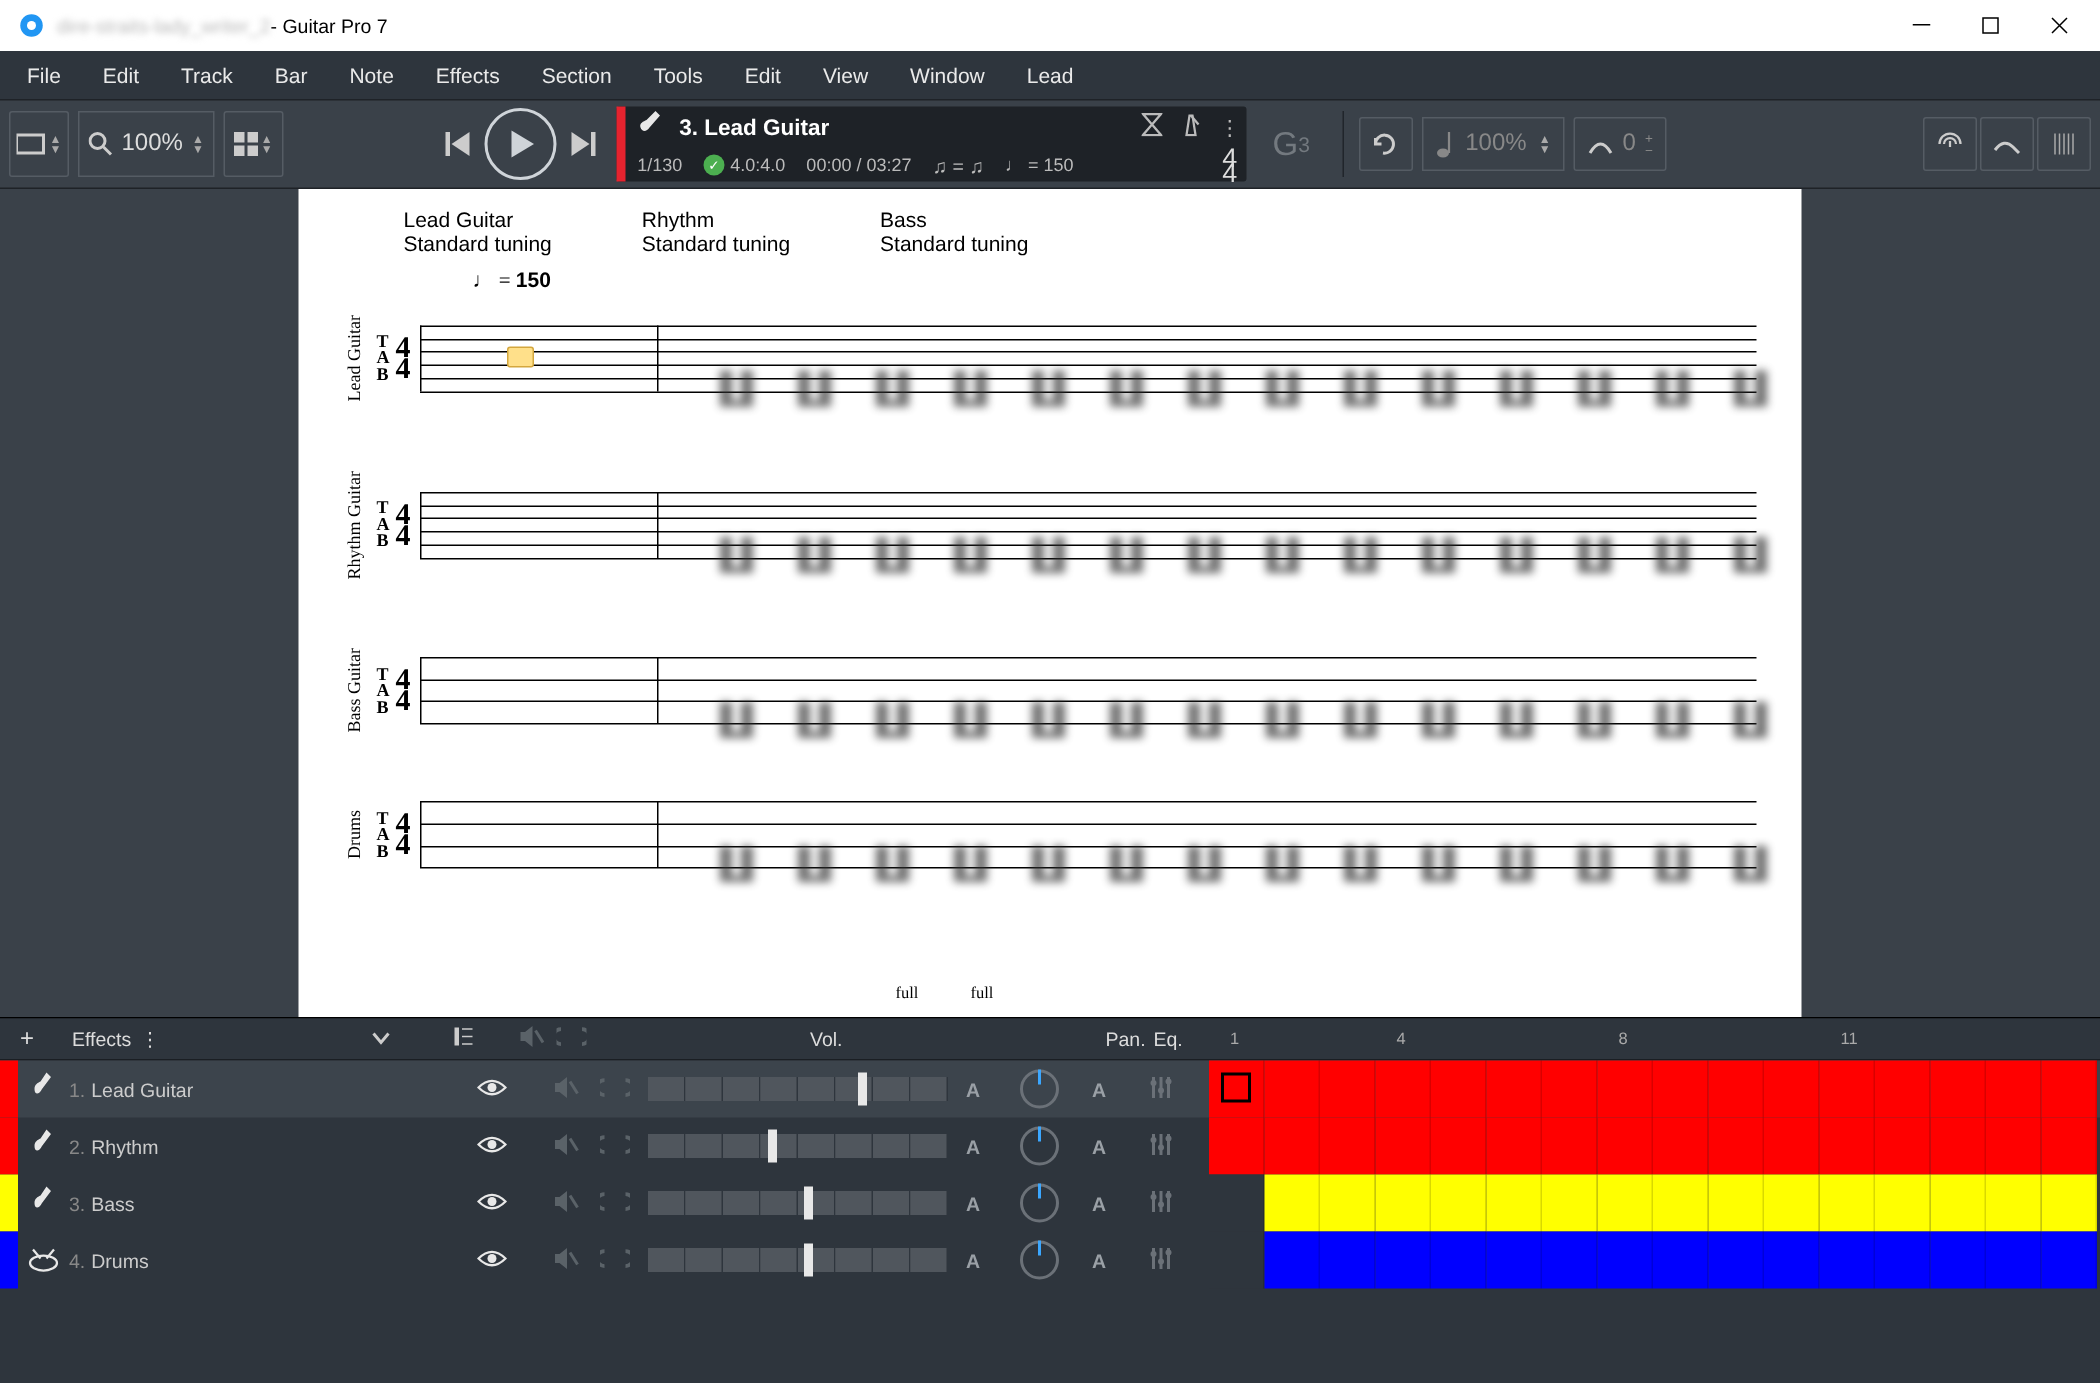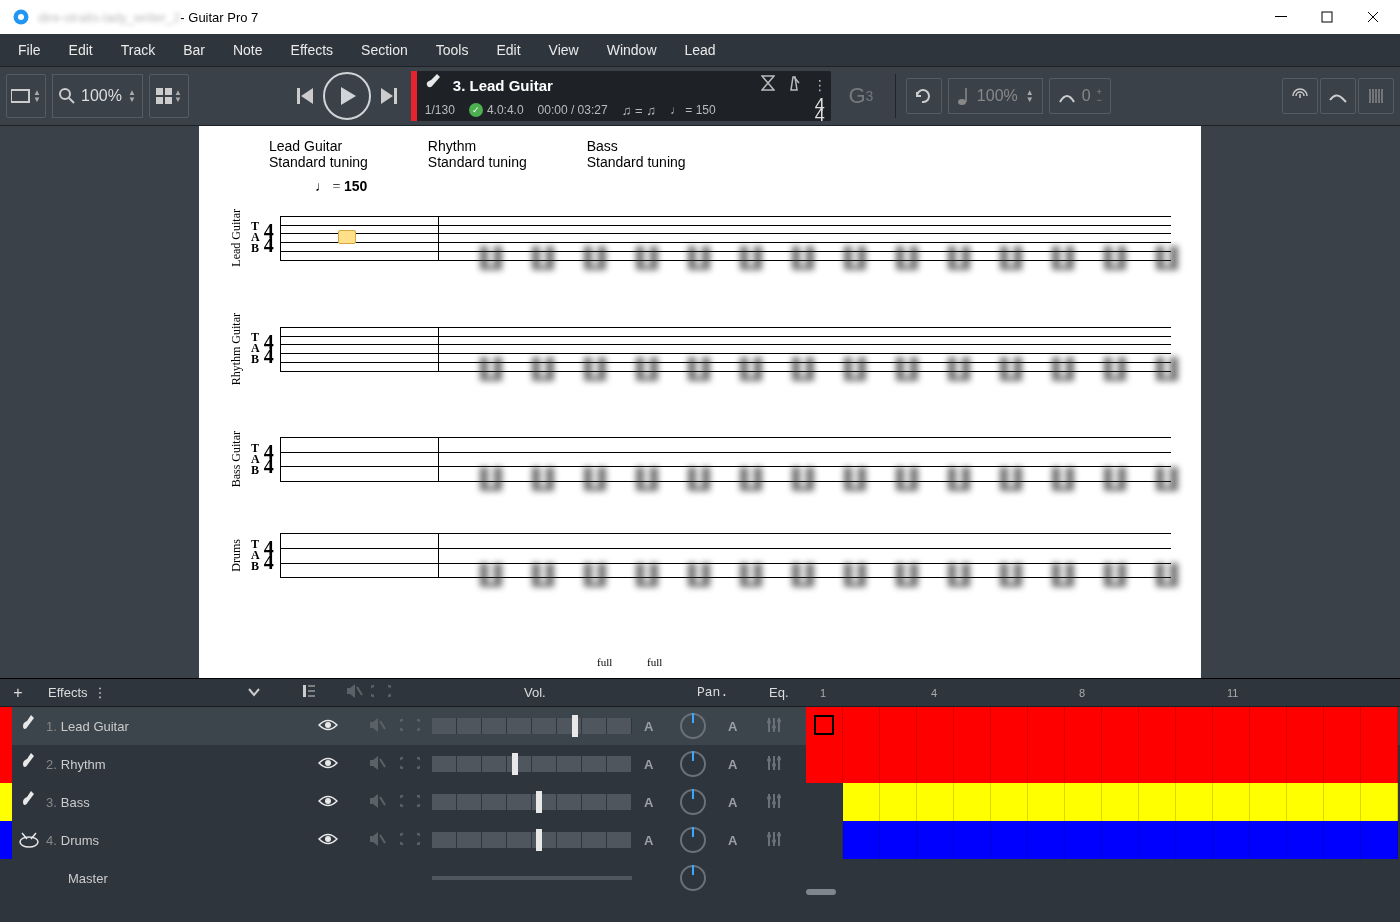--- a/index.html
+++ b/index.html
@@ -72,22 +72,22 @@
 
 .full-label { position: absolute; font-family: "Times New Roman", serif; font-size: 11px; }
 
 
 .tracks-panel { height: 244px; background: #2e353d; display: flex; flex-direction: column; border-top: 1px solid #000; }
 .tp-header { height: 28px; background: #2e353d; display: flex; align-items: center; color: #ddd; font-size: 13px; padding: 0 6px; border-bottom: 1px solid #1a1e23; }
 .tp-header .add { width: 24px; text-align: center; font-size: 16px; }
 .tp-header .title { margin-left: 18px; }
 .tp-header .dots { margin-left: 6px; }
 .tp-header .collapse { margin-left: 140px; }
-.tp-header .col-vol { position: absolute; left: 524px; }
-.tp-header .col-pan { position: absolute; left: 697px; font-family: Liberation Mono, monospace; }
+.tp-header .col-vol { position: absolute; left: 540px; }
+.tp-header .col-pan { position: absolute; left: 737px; }
 .tp-header .col-eq { position: absolute; left: 769px; }
 .tp-header .ruler { position: absolute; left: 820px; right: 0; display: flex; }
 .tp-header .ruler .tick { width: 37px; text-align: left; color: #aaa; font-size: 11px; }
 
 .tp-header-wrap { position: relative; }
 
 .track-row { height: 38px; display: flex; align-items: center; color: #ccc; font-size: 13px; position: relative; }
 .track-row.sel { background: #3c444c; }
 .track-row .color { width: 12px; height: 38px; }
 .track-row .inst-icon { width: 34px; display: flex; justify-content: center; }
@@ -856,19 +856,13 @@
           <div class="cell" style="background:#0000ff"></div>
           <div class="cell" style="background:#0000ff"></div>
           <div class="cell" style="background:#0000ff"></div>
           <div class="cell" style="background:#0000ff"></div>
           <div class="cell" style="background:#0000ff"></div>
           <div class="cell" style="background:#0000ff"></div>
           <div class="cell" style="background:#0000ff"></div>
         </div>
   </div>
     </div>
-  <div class="master-row">
-    <span class="name">Master</span>
-    <div class="vol-slider"></div>
-    <div class="pan"></div>
-    <div class="scroller"></div>
-  </div>
 </div>
 
 </body></html>

